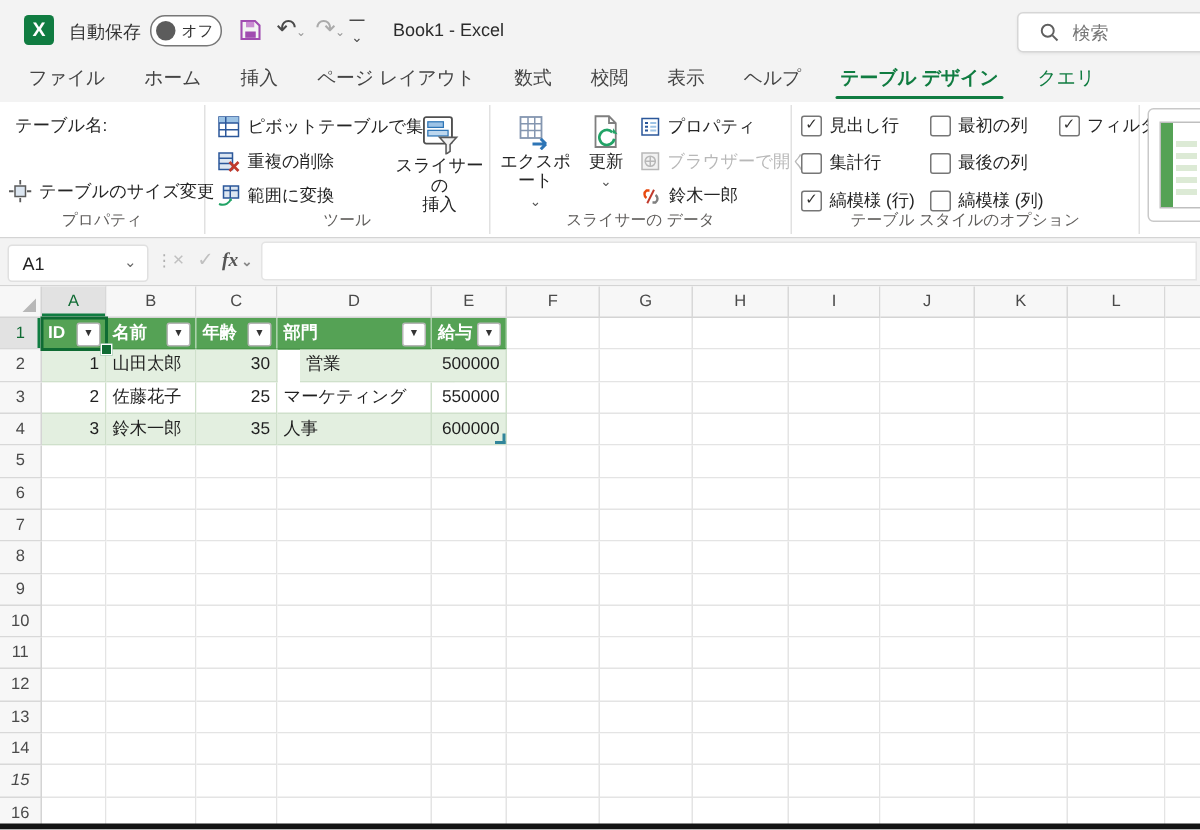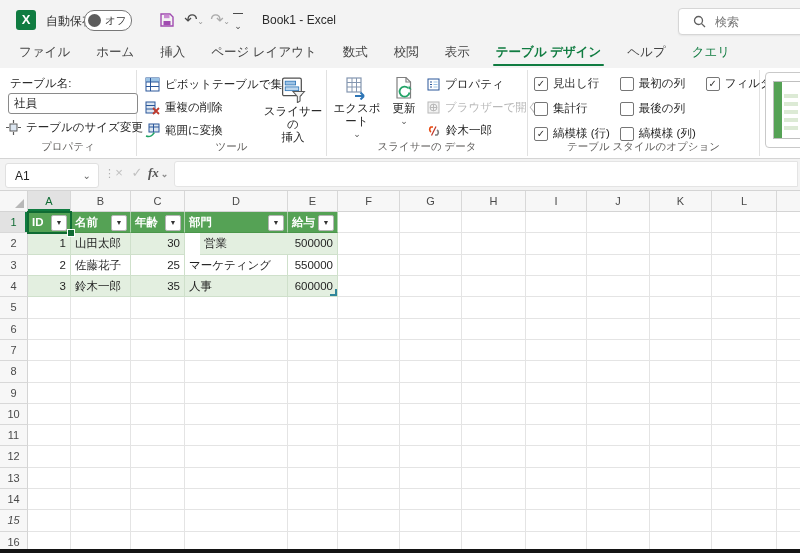--- a/index.html
+++ b/index.html
@@ -3,21 +3,21 @@
 <meta charset="utf-8">
 <style>
   html,body{margin:0;padding:0;background:#888;}
   .app{position:relative;width:800px;height:553px;background:#f3f3f3;overflow:hidden;
        font-family:"Liberation Sans","DejaVu Sans",sans-serif;color:#333;}
   
   .titlebar{position:absolute;left:0;top:0;width:800px;height:40px;background:#f3f3f3;}
   .xl-logo{position:absolute;left:16px;top:10px;width:20px;height:20px;background:#107c41;border-radius:3px;
            color:#fff;font-weight:bold;font-size:13px;text-align:center;line-height:20px;}
   .autosave-label{position:absolute;left:46px;top:13px;font-size:12px;color:#333;}
-  .autosave-toggle{position:absolute;left:84px;top:10px;width:46px;height:19px;border:1px solid #777;
+  .autosave-toggle{position:absolute;left:100px;top:10px;width:46px;height:19px;border:1px solid #777;
            border-radius:10px;background:#fff;display:flex;align-items:center;}
   .autosave-knob{width:13px;height:13px;border-radius:50%;background:#5c5c5c;margin-left:3px;}
   .autosave-state{font-size:10.5px;color:#333;margin-left:4px;}
   .qat-btn{position:absolute;top:9px;width:22px;height:22px;display:flex;align-items:center;justify-content:center;}
   .arrow-glyph{font-size:16px;line-height:16px;}
   .mini-ch{position:absolute;font-size:8px;color:#999;}
   .qat-custom{position:absolute;left:232px;top:13px;width:12px;text-align:center;}
   .qat-custom .bar{display:block;height:0;border-top:1.6px solid #4a4a4a;margin:0 1px 1px 1px;}
   .qat-custom .ch{font-size:9px;color:#4a4a4a;line-height:6px;}
   .doc-title{position:absolute;left:262px;top:13px;font-size:12px;color:#2b2b2b;}
@@ -140,30 +140,29 @@
   </div>
 
   <div class="tabs-row" id="tabs">
       <div class="tab">ファイル</div>
       <div class="tab">ホーム</div>
       <div class="tab">挿入</div>
       <div class="tab">ページ レイアウト</div>
       <div class="tab">数式</div>
       <div class="tab">校閲</div>
       <div class="tab">表示</div>
+      <div class="tab">ヘルプ</div>
       <div class="tab active ctx">テーブル デザイン</div>
-      <div class="tab">ヘルプ</div>
       <div class="tab ctx">クエリ</div>
     </div>
 
   <div class="ribbon">
 
     <div class="rgroup" style="left:0;width:137px;">
       <span class="tn-label">テーブル名:</span>
-      <input class="tn-input" value="社員" style="">
       <div class="rb-row" style="left:6px;top:50px;">
         <svg width="15" height="15" viewBox="0 0 15 15">
           <rect x="4" y="4" width="7" height="7" fill="#dce6f1" stroke="#5a5a5a"></rect>
           <path d="M7.5 0 v3 M7.5 12 v3 M0 7.5 h3 M12 7.5 h3" stroke="#5a5a5a" stroke-width="1.2"></path>
         </svg>
         <span class="rb-label">テーブルのサイズ変更</span>
       </div>
       <span class="rgroup-label">プロパティ</span>
     </div>
 

